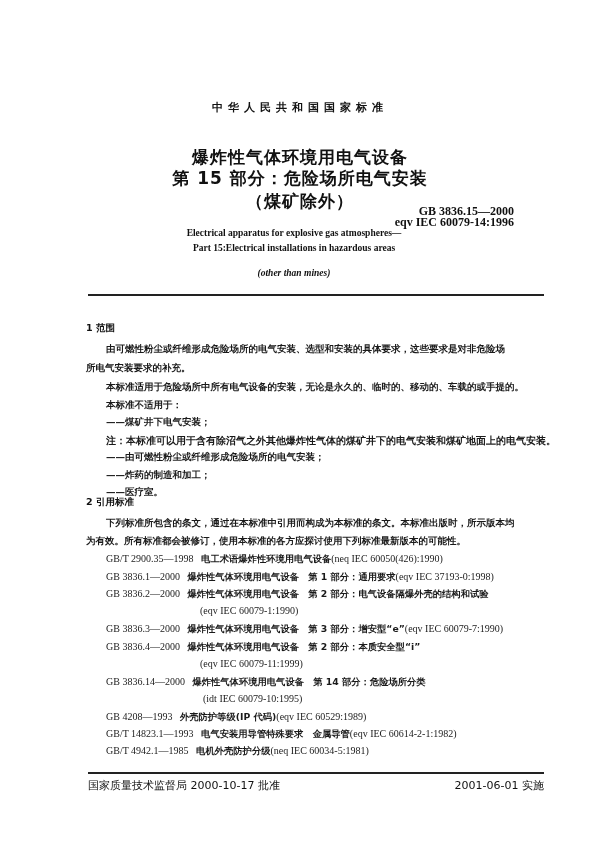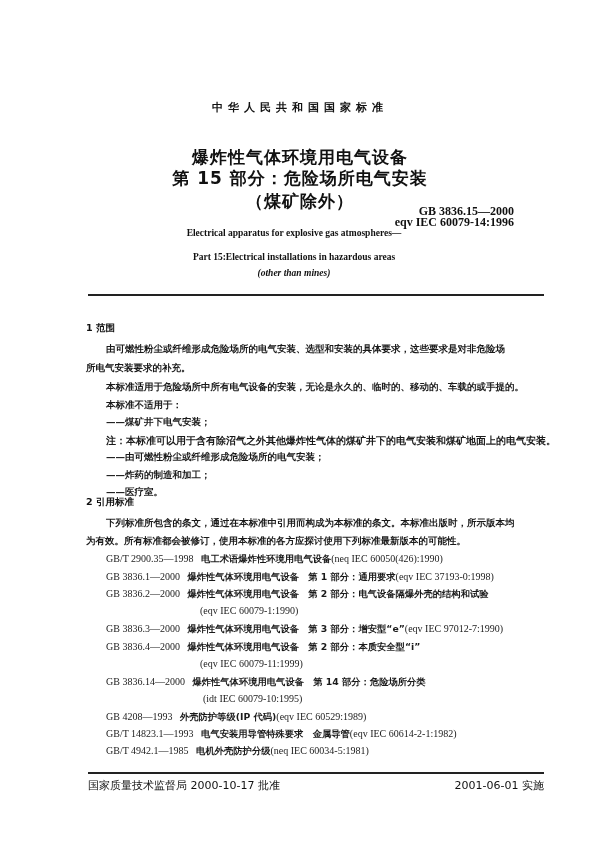--- a/index.html
+++ b/index.html
@@ -8,21 +8,21 @@
   .national { top: 100px; left: 0; width: 600px; text-align: center; font-family: "DejaVu Sans", sans-serif; font-weight: bold; font-size: 11px; letter-spacing: 5px; }
   .title-cn { left: 0; width: 600px; text-align: center; font-family: "DejaVu Sans", sans-serif; font-weight: bold; font-size: 17px; letter-spacing: 1px; }
   .t1 { top: 146px; }
   .t2 { top: 167px; }
   .t3 { top: 190px; }
   .code { right: 86px; text-align: right; font-family: "Liberation Serif", serif; font-size: 12px; line-height: 11px; font-weight: bold; }
   .code1 { top: 206px; }
   .code2 { top: 217px; }
   .title-en { left: 0; width: 588px; text-align: center; font-family: "Liberation Serif", serif; font-weight: bold; font-size: 9.5px; }
   .e1 { top: 228px; }
-  .e2 { top: 252px; font-family: Liberation Serif, serif; }
+  .e2 { top: 243px; font-family: Liberation Serif, serif; }
   .e3 { top: 268px; font-style: italic; }
   .rule { position: absolute; left: 88px; width: 456px; height: 1.5px; background: #222; }
   .rule-top { top: 294px; }
   .rule-bottom { top: 755px; left: 88px; width: 456px; }
   .sec { font-family: "DejaVu Sans", sans-serif; font-weight: bold; font-size: 9.5px; }
   .para { font-family: "DejaVu Sans", sans-serif; font-size: 9.5px; font-weight: bold; color: #1a1a1a; }
   .note { font-family: "DejaVu Sans", sans-serif; font-size: 10px; font-weight: bold; color: #1a1a1a; }
   .ref { font-family: "Liberation Serif", serif; font-size: 10px; color: #1a1a1a; }
   .ref b { font-family: "DejaVu Sans", sans-serif; font-size: 9.3px; }
   .footer { font-family: "DejaVu Sans", sans-serif; font-weight: normal; font-size: 11px; top: 762px; }
@@ -66,21 +66,21 @@
     <span>GB/T 2900.35—1998</span>&nbsp;&nbsp;&nbsp;<b>电工术语爆炸性环境用电气设备</b><span>(neq IEC 60050(426):1990)</span>
   </div>
   <div class="abs ref" style="top:571px; left:106px;">
     <span>GB 3836.1—2000</span>&nbsp;&nbsp;&nbsp;<b>爆炸性气体环境用电气设备　第 1 部分：通用要求</b><span>(eqv IEC 37193-0:1998)</span>
   </div>
   <div class="abs ref" style="top:588px; left:106px;">
     <span>GB 3836.2—2000</span>&nbsp;&nbsp;&nbsp;<b>爆炸性气体环境用电气设备　第 2 部分：电气设备隔爆外壳的结构和试验</b>
   </div>
   <div class="abs ref" style="top:605px; left:200px;">(eqv IEC 60079-1:1990)</div>
   <div class="abs ref" style="top:623px; left:106px;">
-    <span>GB 3836.3—2000</span>&nbsp;&nbsp;&nbsp;<b>爆炸性气体环境用电气设备　第 3 部分：增安型“e”</b><span>(eqv IEC 97012-7:1990)</span>
+    <span>GB 3836.3—2000</span>&nbsp;&nbsp;&nbsp;<b>爆炸性气体环境用电气设备　第 3 部分：增安型“e”</b><span>(eqv IEC 60079-7:1990)</span>
   </div>
   <div class="abs ref" style="top:641px; left:106px;">
     <span>GB 3836.4—2000</span>&nbsp;&nbsp;&nbsp;<b>爆炸性气体环境用电气设备　第 2 部分：本质安全型“i”</b>
   </div>
   <div class="abs ref" style="top:658px; left:200px;">(eqv IEC 60079-11:1999)</div>
   <div class="abs ref" style="top:676px; left:106px;">
     <span>GB 3836.14—2000</span>&nbsp;&nbsp;&nbsp;<b>爆炸性气体环境用电气设备　第 14 部分：危险场所分类</b>
   </div>
   <div class="abs ref" style="top:693px; left:203px;">(idt IEC 60079-10:1995)</div>
   <div class="abs ref" style="top:711px; left:106px;">

